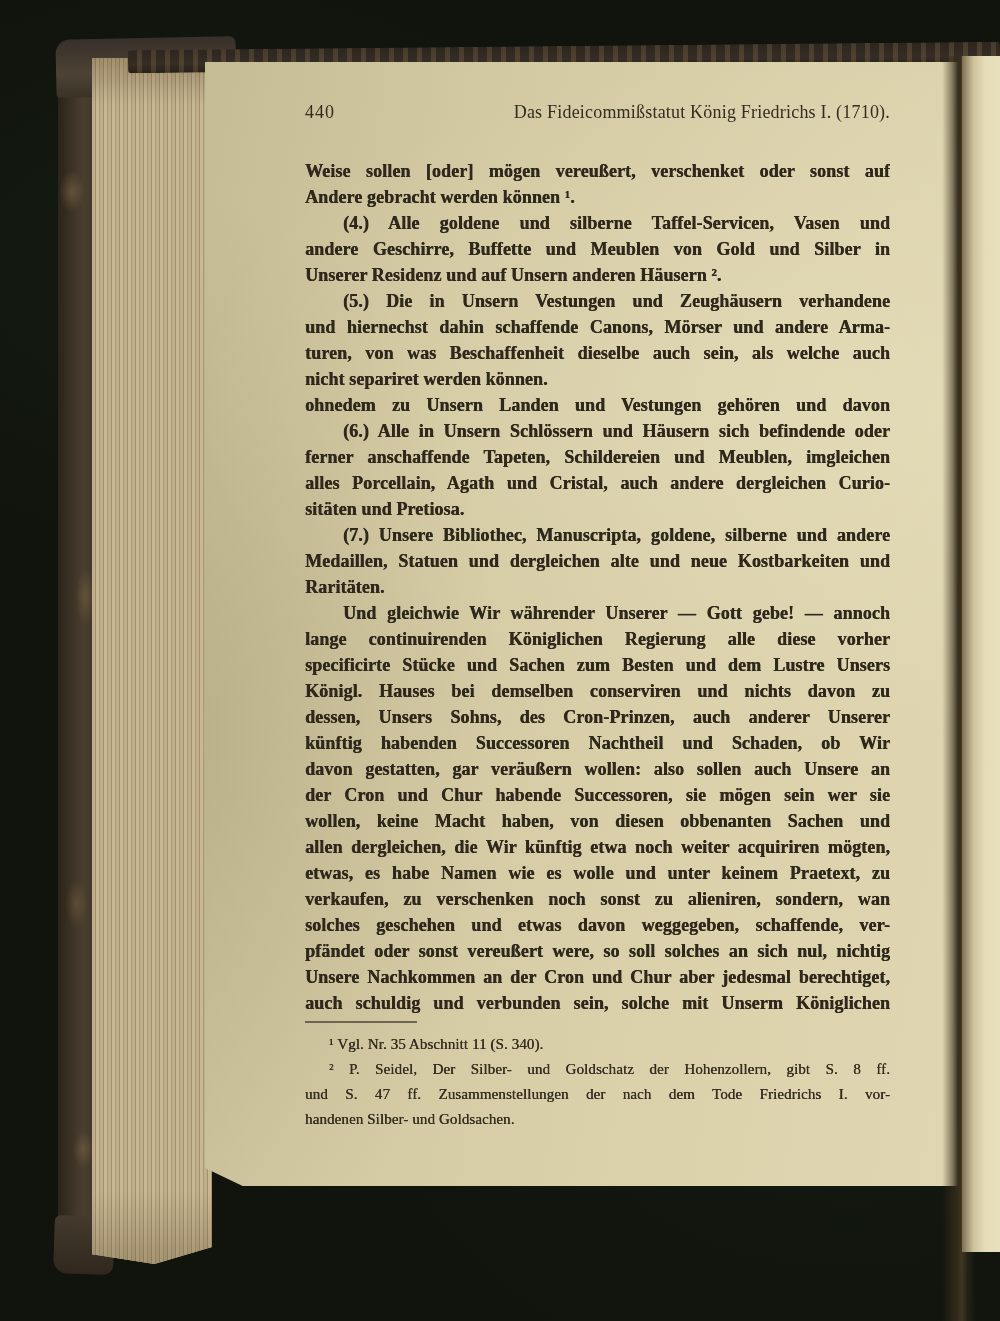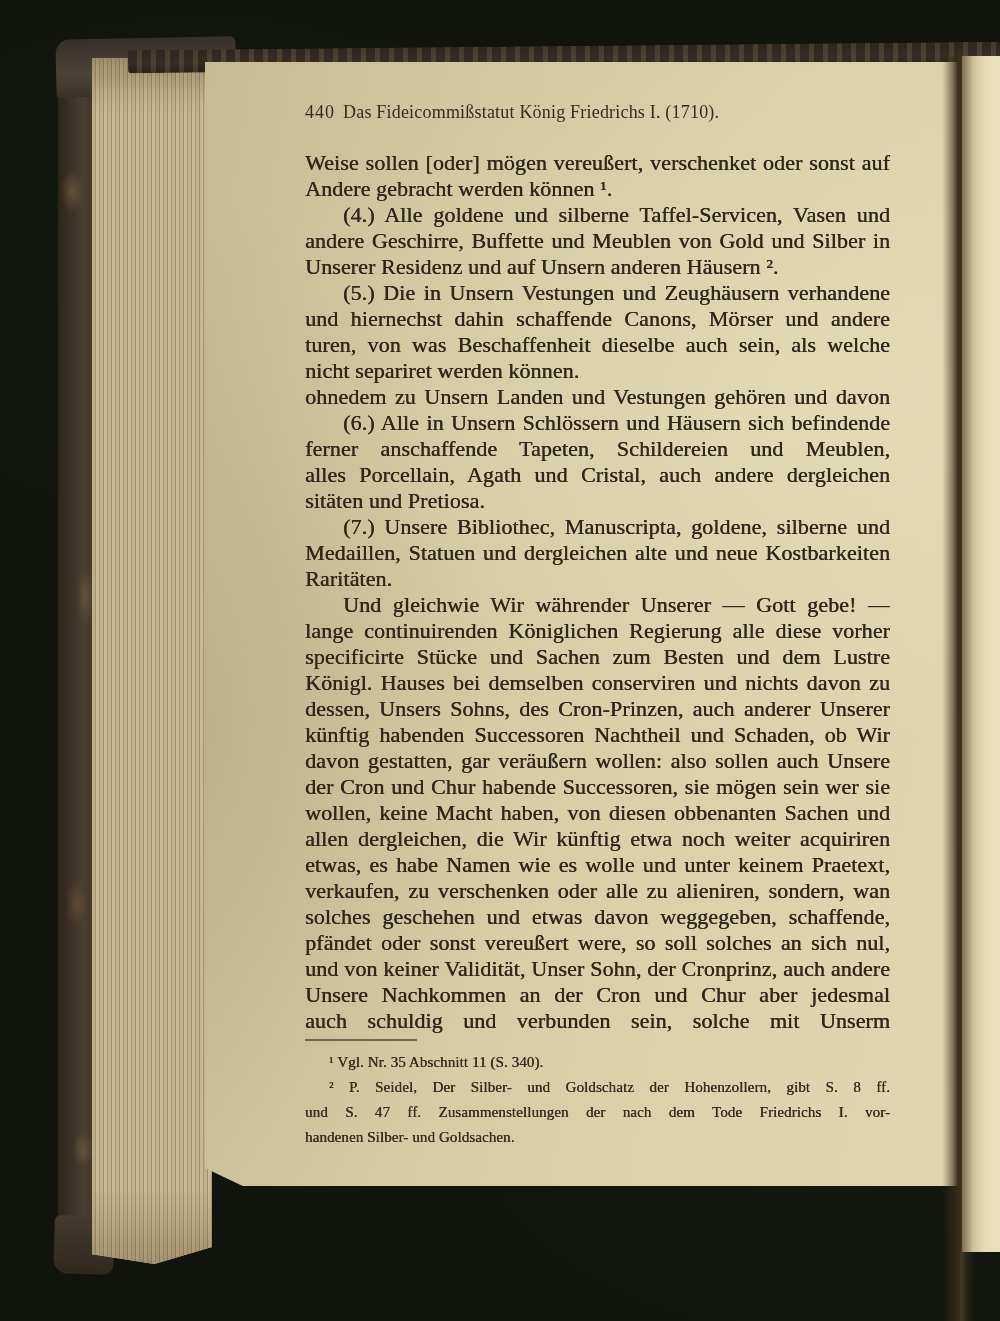--- a/index.html
+++ b/index.html
@@ -80,22 +80,22 @@
     position:absolute;left:962px;top:56px;width:38px;height:1196px;
     background:linear-gradient(90deg,#7d6f52 0%,#cdc29c 30%,#e6dcb8 60%,#e9e0bd 100%);
   }
   
   .content{
     position:absolute;left:100px;top:40px;width:585px;
     color:#2f281c;
   }
   .header{position:relative;height:26px;font-size:18px;color:#342c20;}
   .pagenum{position:absolute;left:0;top:0;letter-spacing:1px;}
-  .running-title{text-align:left;padding-left:38px;letter-spacing:.2px;font-family:Liberation Serif, serif;}
-  .body-text{margin-top:22px;font-size:22px;}
+  .running-title{text-align:right;padding-left:38px;letter-spacing:.2px;font-family:Liberation Serif, serif;}
+  .body-text{margin-top:30px;font-size:18px;font-weight:bold;}
   .line{
     height:26px;line-height:26px;overflow:hidden;
     text-align:justify;text-align-last:justify;
     text-shadow:.4px 0 0 currentColor;
     letter-spacing:.1px;
   }
   .line.end{text-align-last:left;}
   .line.ind{text-indent:38px;}
   .fn-rule{width:112px;height:2px;background:#4e463a;margin-top:5px;opacity:.75;}
   .footnotes{margin-top:9px;font-size:15px;color:#362e22;}
@@ -145,24 +145,23 @@
         <div class="line">lange continuirenden Königlichen Regierung alle diese vorher</div>
         <div class="line">specificirte Stücke und Sachen zum Besten und dem Lustre Unsers</div>
         <div class="line">Königl. Hauses bei demselben conserviren und nichts davon zu</div>
         <div class="line">dessen, Unsers Sohns, des Cron-Prinzen, auch anderer Unserer</div>
         <div class="line">künftig habenden Successoren Nachtheil und Schaden, ob Wir</div>
         <div class="line">davon gestatten, gar veräußern wollen: also sollen auch Unsere an</div>
         <div class="line">der Cron und Chur habende Successoren, sie mögen sein wer sie</div>
         <div class="line">wollen, keine Macht haben, von diesen obbenanten Sachen und</div>
         <div class="line">allen dergleichen, die Wir künftig etwa noch weiter acquiriren mögten,</div>
         <div class="line">etwas, es habe Namen wie es wolle und unter keinem Praetext, zu</div>
-        <div class="line">verkaufen, zu verschenken oder alle zu alieniren, sondern, wan</div>
+        <div class="line">verkaufen, zu verschenken noch sonst zu alieniren, sondern, wan</div>
         <div class="line">solches geschehen und etwas davon weggegeben, schaffende, ver-</div>
         <div class="line">pfändet oder sonst vereußert were, so soll solches an sich nul, nichtig</div>
-        <div class="line">und von keiner Validität, Unser Sohn, der Cronprinz, auch andere</div>
         <div class="line">Unsere Nachkommen an der Cron und Chur aber jedesmal berechtiget,</div>
         <div class="line">auch schuldig und verbunden sein, solche mit Unserm Königlichen</div>
       </div>
 
     <div class="fn-rule"></div>
 
     <div class="footnotes">
 
     <div class="line ind end">¹ Vgl. Nr. 35 Abschnitt 11 (S. 340).</div>
         <div class="line ind">² P. Seidel, Der Silber- und Goldschatz der Hohenzollern, gibt S. 8 ff.</div>

